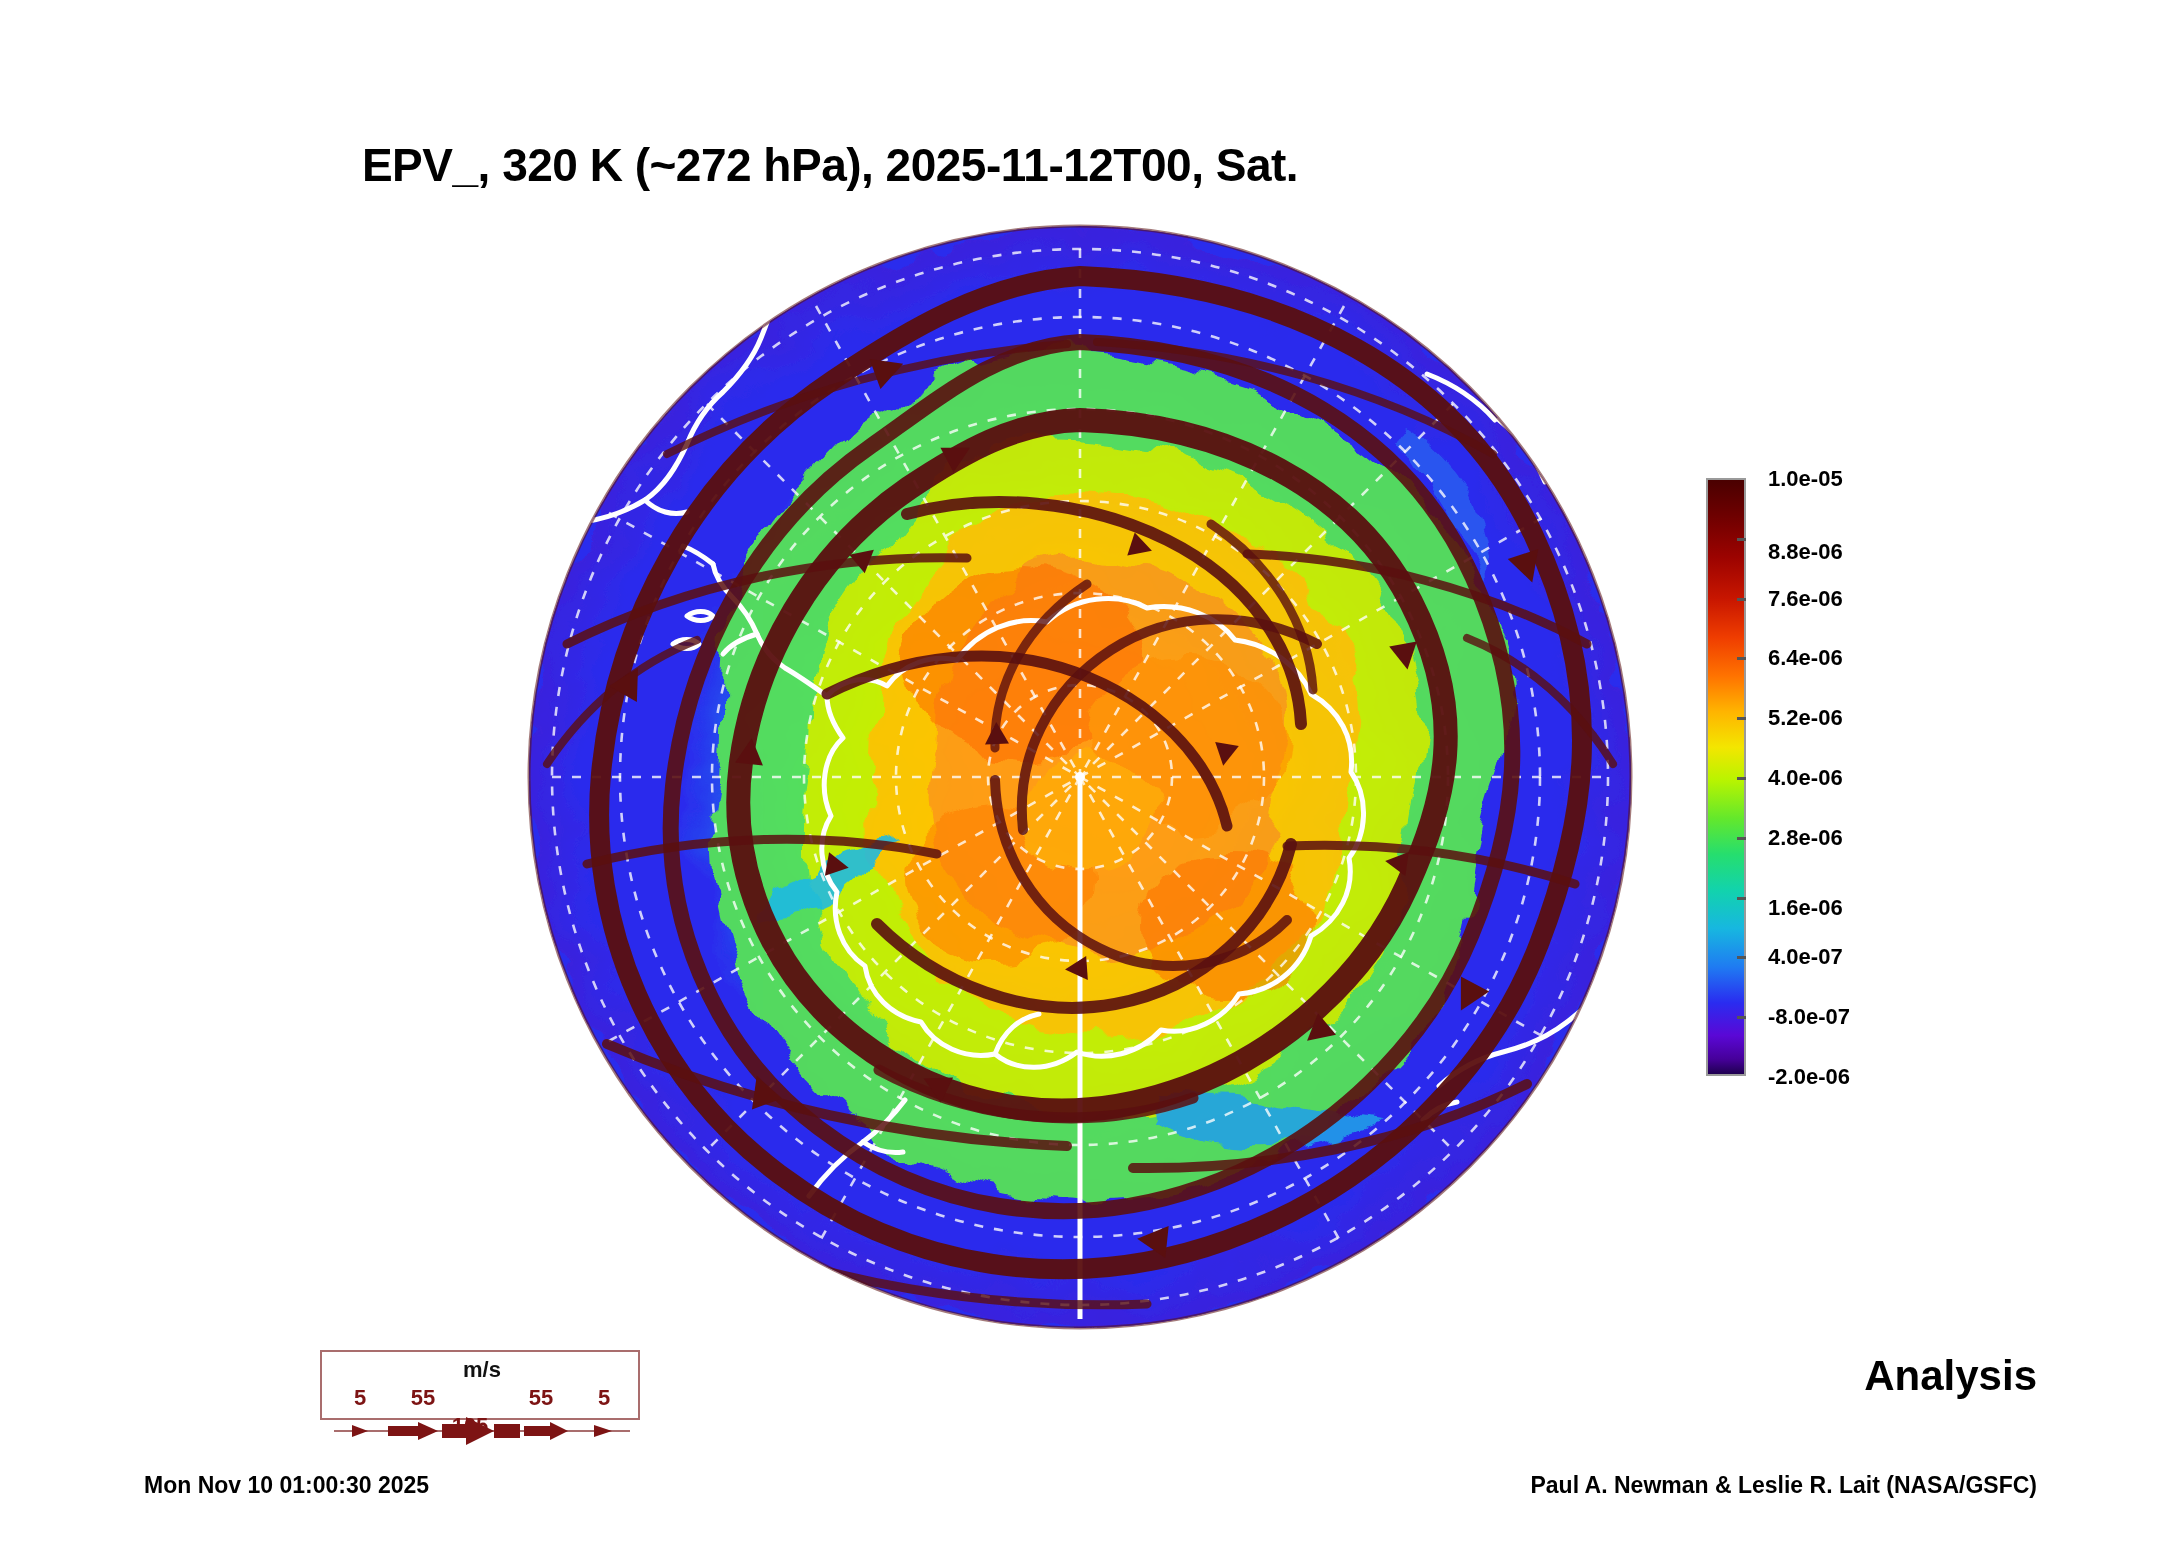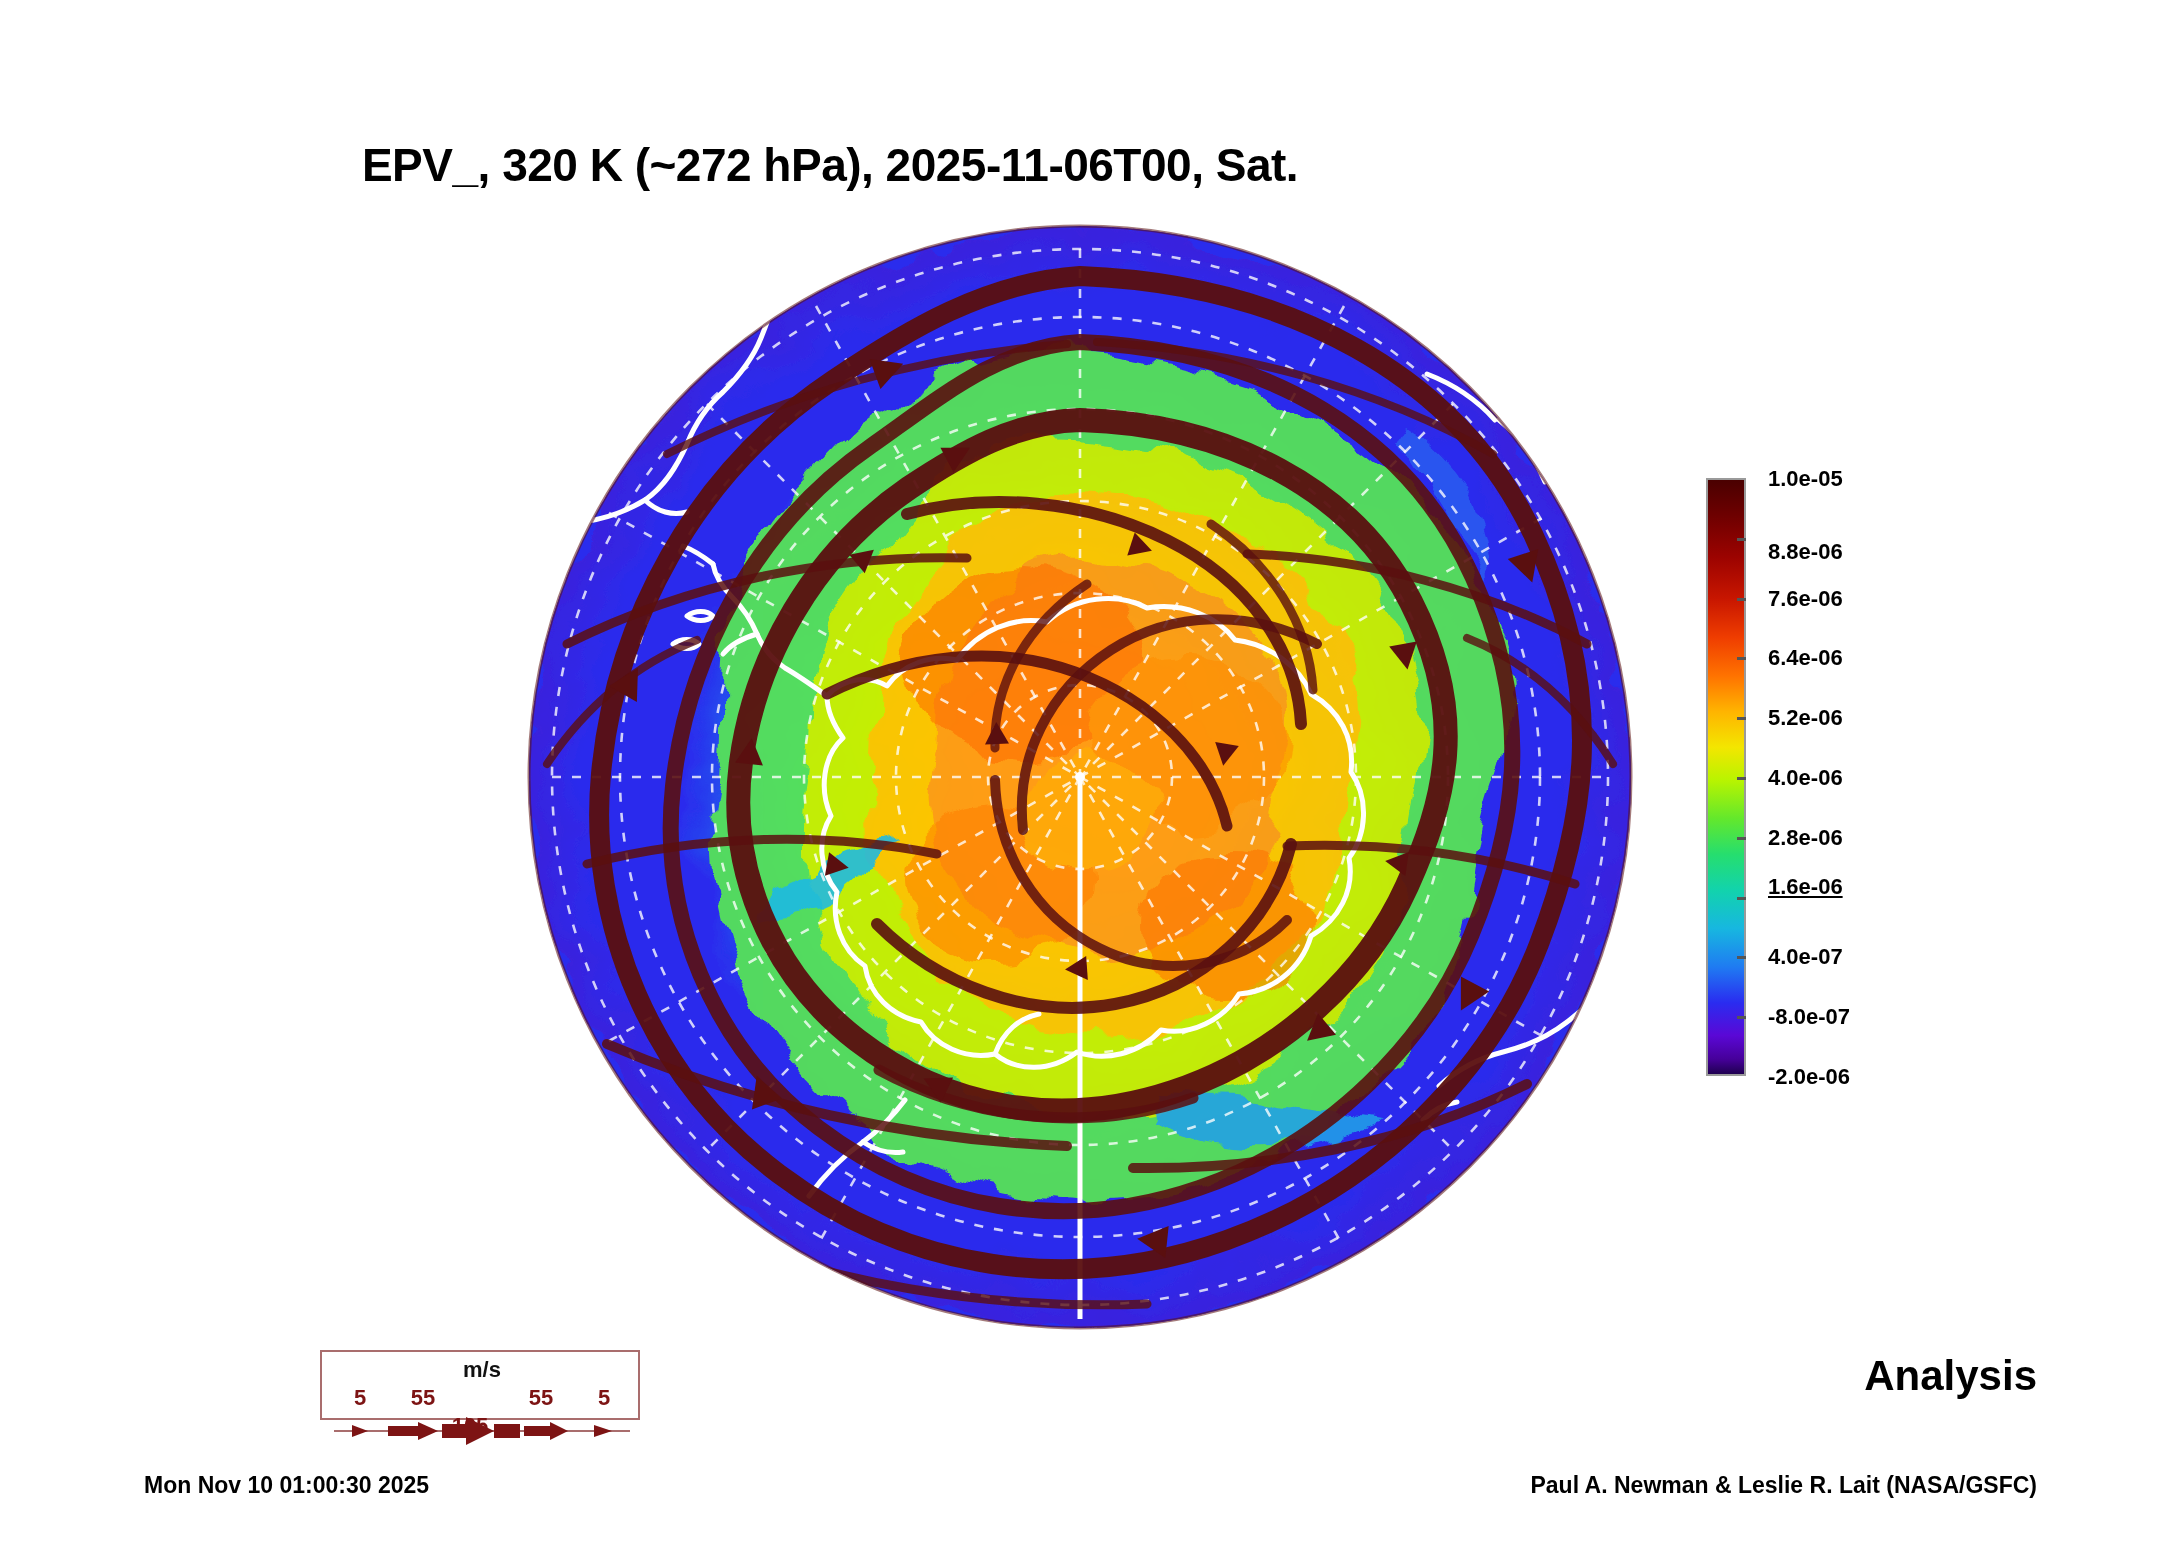--- a/index.html
+++ b/index.html
@@ -65,21 +65,21 @@
   #wind-arrows{position:absolute;left:0;top:62px;width:320px;height:34px;}
 
   
   #timestamp{position:absolute; left:128px; top:1472px; font-size:23px; font-weight:bold;margin-left:16px;}
   #credit{position:absolute; right:128px; top:1472px; font-size:23px; font-weight:bold; white-space:nowrap;}
   #analysis{position:absolute; right:128px; top:1352px; font-size:42px; font-weight:bold;}
 </style>
 </head>
 <body>
 
-<div id="title">EPV_, 320 K (~272 hPa), 2025-11-06T00, Sat.</div>
+<div id="title">EPV_, 320 K (~272 hPa), 2025-11-12T00, Sat.</div>
 
 <div id="map-wrap">
   <svg id="map-svg" viewBox="0 0 1106 1106">
     <defs>
       <clipPath id="globeClip">
           <circle cx="553" cy="553" r="551"></circle>
         </clipPath>
 
       <filter id="fieldNoise" x="0" y="0" width="100%" height="100%">
         <feTurbulence type="fractalNoise" baseFrequency="0.055" numOctaves="4" seed="17" result="t"></feTurbulence>
@@ -346,21 +346,21 @@
       <i style="top: 538.2px;"></i>
     </div>
   <div id="colorbar-labels">
       <div class="cl" style="top: -12px;">1.0e-05</div>
       <div class="cl" style="top: 47.8px; margin-top: 13px;">8.8e-06</div>
       <div class="cl" style="top: 107.6px;">7.6e-06</div>
       <div class="cl" style="top: 167.4px;">6.4e-06</div>
       <div class="cl" style="top: 227.2px;">5.2e-06</div>
       <div class="cl" style="top: 287px;">4.0e-06</div>
       <div class="cl" style="top: 346.8px;">2.8e-06</div>
-      <div class="cl" style="top: 396px; text-decoration: underline;">1.6e-06</div>
+      <div class="cl" style="top: 417px;">1.6e-06</div>
       <div class="cl" style="top: 466.4px;">4.0e-07</div>
       <div class="cl" style="top: 526.2px;">-8.0e-07</div>
       <div class="cl" style="top: 586px;">-2.0e-06</div>
     </div>
 </div>
 
 <div id="wind-legend">
   <div id="wind-unit">m/s</div>
   <div id="wind-values">
       <span style="left: 38px;">5</span>

